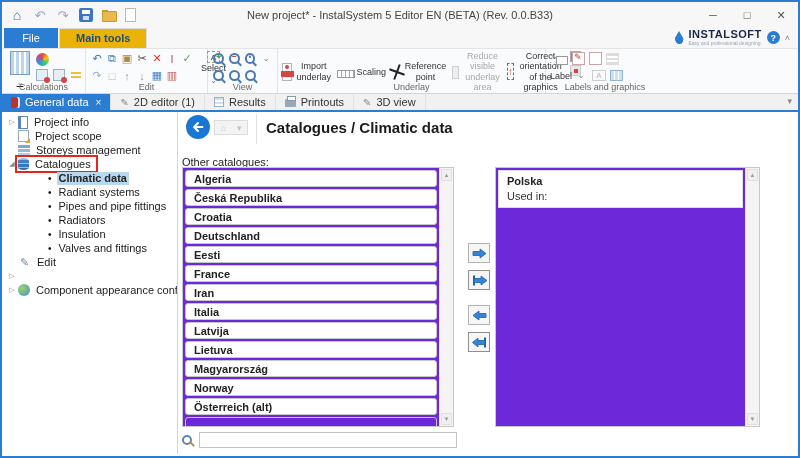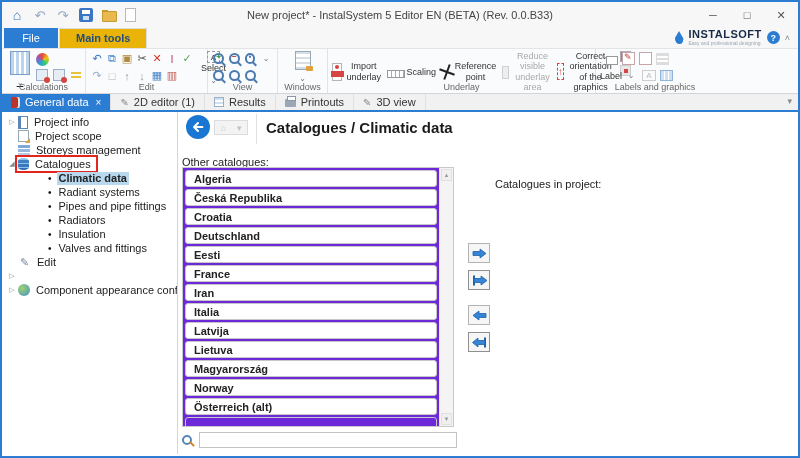--- a/index.html
+++ b/index.html
@@ -292,27 +292,20 @@
         </div>
         <div class="irow">
           <span class="lens"></span>
           <span class="lens"></span>
           <span class="lens"></span>
         </div>
       </div>
       <div class="rlabel">View</div>
     </div>
 
-    <div class="rgroup" style="width:50px;">
-      <div class="win-grp">
-        <span class="ic-windoc"></span>
-        <span class="g caret"></span>
-      </div>
-      <div class="rlabel">Windows</div>
-    </div>
 
     <div class="rgroup" style="width:268px;">
       <div class="ul-row">
         <div style="display:flex; gap:3px;">
 
             <div class="ul-btn">
               <span class="ulicon ic-import"></span>
               <span class="ul-label">Import underlay</span>
             </div>
 
@@ -590,20 +583,34 @@
             <path d="M14 3.5H7V1L1 5.5 7 10V7.5h7z" fill="#3584d6" stroke="#1e62a8" stroke-width="0.8"></path>
           </svg>
       </div>
       <div class="xfer xfer-4">
         <svg width="15" height="11" viewBox="0 0 15 11">
             <rect x="12" y="0.5" width="2" height="10" fill="#1e62a8"></rect>
             <path d="M13 3.5H6V1L0.5 5.5 6 10V7.5h7z" fill="#3584d6" stroke="#1e62a8" stroke-width="0.8"></path>
           </svg>
       </div>
 
+      <div class="listbox lb-right">
+        <div class="proj-items">
+
+            <div class="proj-item">
+              <div class="pi-name">Polska</div>
+              <div class="pi-sub">Used in:</div>
+            </div>
+
+        </div>
+        <div class="vscroll">
+          <div class="vs-up"></div>
+          <div class="vs-down"></div>
+        </div>
+      </div>
 
       <div class="search-row">
         <span class="search-lens"></span>
         <input class="search-input" value="" style="">
       </div>
     </div>
   </div>
 </div>
 
 </body></html>

